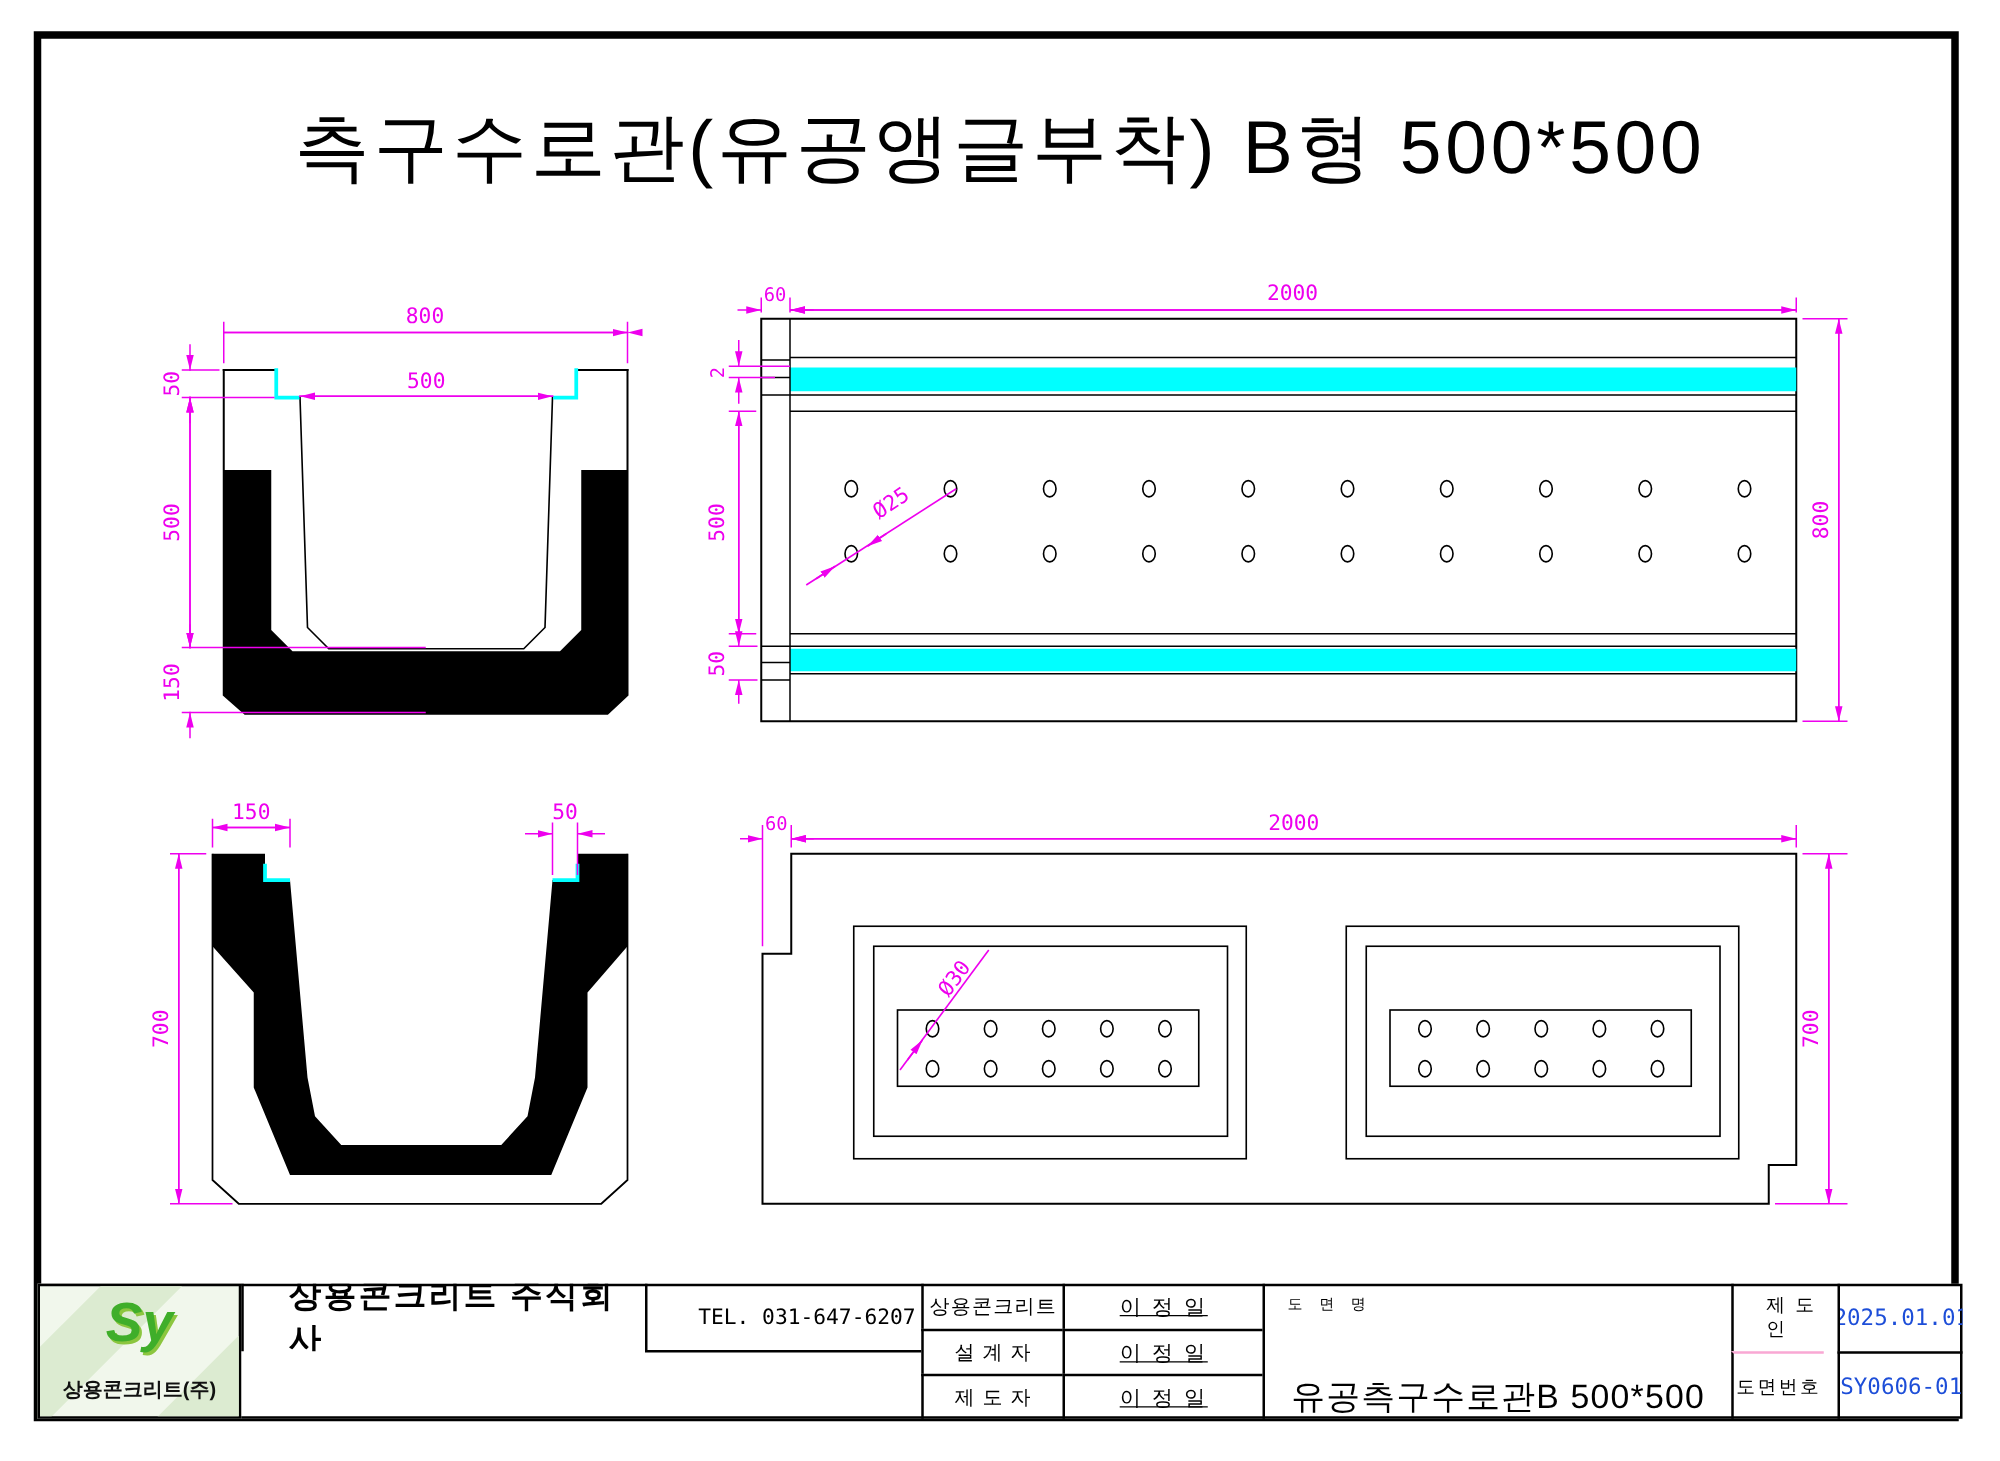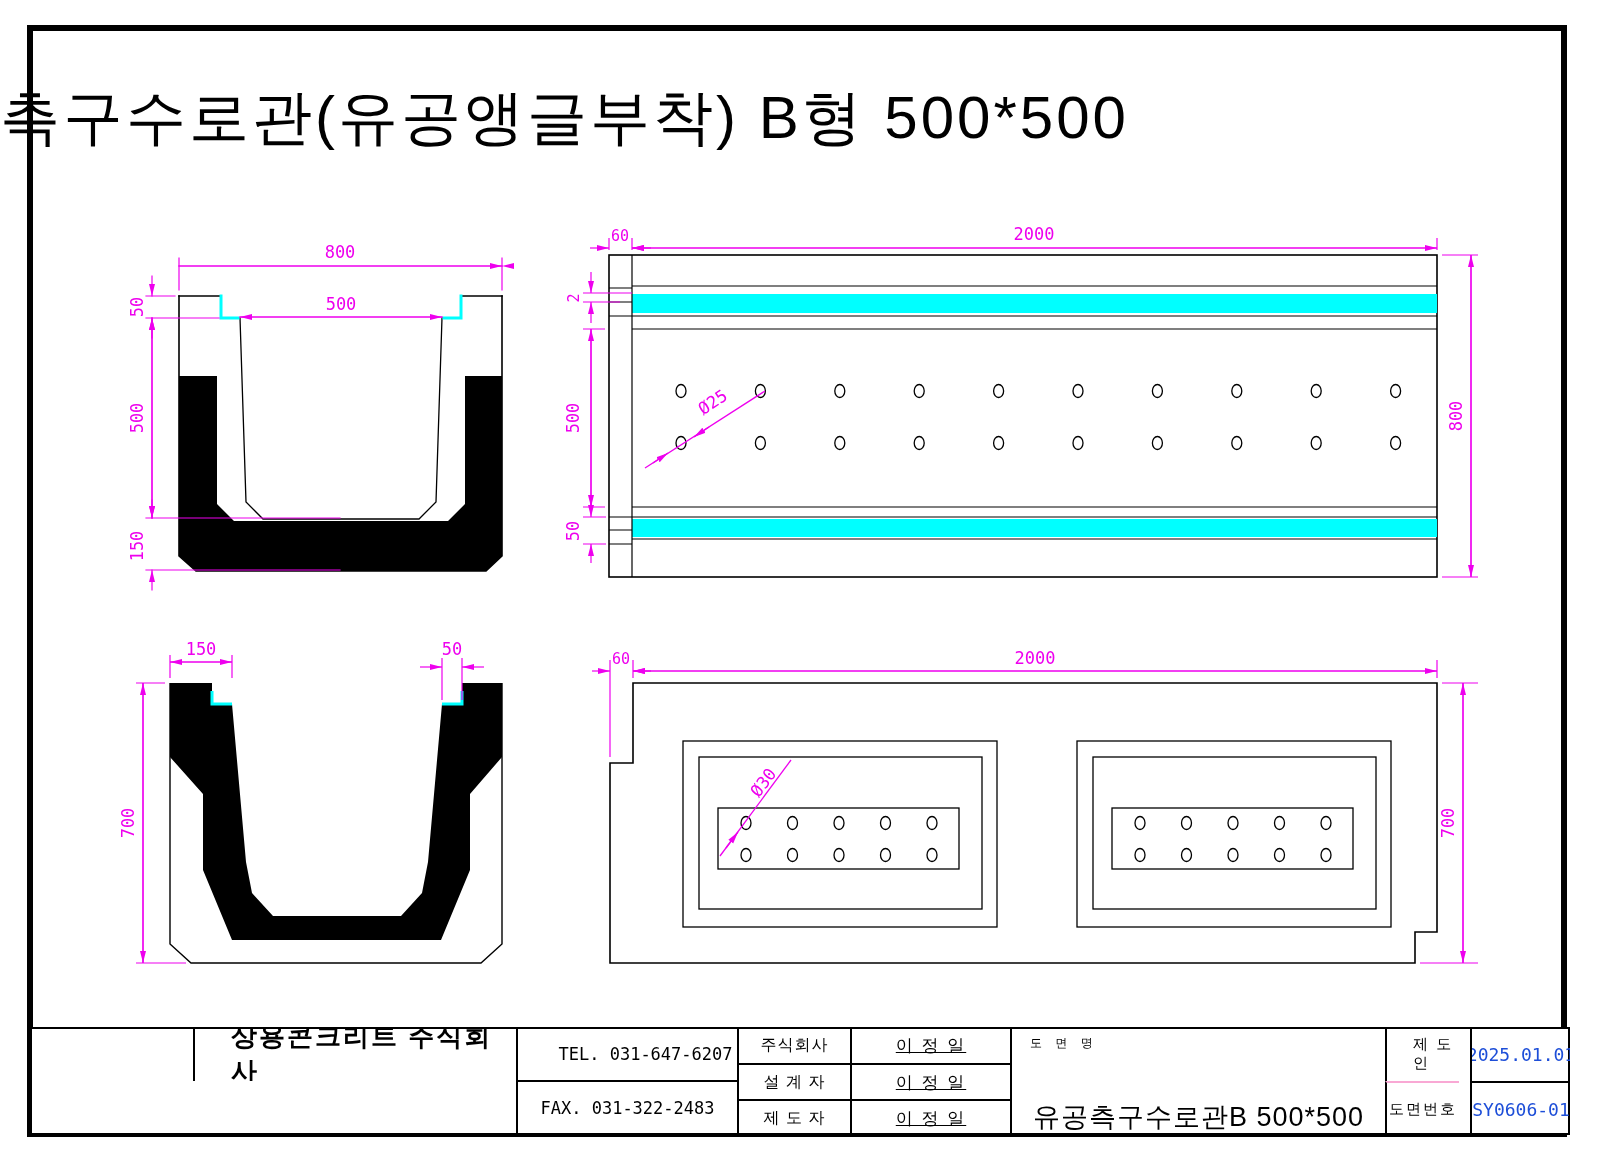--- a/index.html
+++ b/index.html
@@ -1,19 +1,19 @@
 <!DOCTYPE html>
 <html><head>
 <meta charset="utf-8">
 <style>
   html,body{margin:0;padding:0;background:#fff;}
   .page{position:relative;width:1600px;height:1169px;background:#ffffff;overflow:hidden;
         font-family:"Liberation Sans","DejaVu Sans",sans-serif;}
   .frame{position:absolute;left:27px;top:25px;width:1540px;height:1112px;border:6px solid #000;box-sizing:border-box;}
-  .main-title{position:absolute;left:0;top:78px;width:1600px;
+  .main-title{position:absolute;left:0;top:78px;width:1600px;text-align:center;
               font-size:60px;font-weight:500;letter-spacing:3px;color:#000;white-space:nowrap;}
   svg text.dim{font-family:"DejaVu Sans Mono","Liberation Mono",monospace;font-size:17px;fill:#EE00EE;}
   svg text.dim.small{font-size:15px;}
   
   .tb{position:absolute;box-sizing:border-box;border:2px solid #000;background:#fff;}
   .tb-cell{position:absolute;box-sizing:border-box;border-left:2px solid #000;display:flex;align-items:center;justify-content:center;overflow:hidden;}
   .tb-hline{position:absolute;background:#000;height:2px;}
   .logo-cell{position:absolute;left:30px;top:1027px;width:163px;height:108px;box-sizing:border-box;
              border:2px solid #000;background:#f1f7ec;overflow:hidden;}
   .wm{position:absolute;background:#dcebd1;transform:rotate(45deg);}
@@ -219,35 +219,38 @@
         <line x1="1463" y1="963" x2="1463" y2="683" marker-end="url(#ae)"></line>
       </g>
       <text class="dim small" x="621" y="664" text-anchor="middle">60</text>
       <text class="dim" x="1035" y="664" text-anchor="middle">2000</text>
       <text class="dim" x="1454" y="823" text-anchor="middle" transform="rotate(-90 1454 823)">700</text>
     </g>
   </svg>
 
   <div class="tb" style="left:30px;top:1027px;width:1540px;height:108px;"></div>
 
+  <div class="logo-cell">
+    <div class="wm wm1"></div>
+    <div class="wm wm2"></div>
+    <div class="logo-mark">Sy</div>
+    <div class="logo-co">상용콘크리트(주)</div>
+  </div>
 
   <div class="tb-cell" style="left:193px;top:1027px;width:323px;height:54px;">
     <span class="co-name">상용콘크리트 주식회사</span>
   </div>
 
   <div class="tb-cell" style="left:516px;top:1027px;width:221px;height:54px;padding-left:36px;">
     <span class="co-tel">TEL. 031-647-6207</span>
   </div>
-  <div class="tb-cell" style="left:516px;top:1081px;width:221px;height:54px;">
-    <span class="co-tel">FAX. 031-322-2483</span>
-  </div>
   <div class="tb-hline" style="left:516px;top:1080px;width:221px;"></div>
 
   <div class="tb-cell" style="left:737px;top:1027px;width:113px;height:36px;">
-    <span class="lbl">주식회사</span>
+    <span class="lbl">상용콘크리트</span>
   </div>
   <div class="tb-cell" style="left:850px;top:1027px;width:160px;height:36px;">
     <span class="nm">이 정 일</span>
   </div>
   <div class="tb-cell" style="left:737px;top:1063px;width:113px;height:36px;border-top:2px solid #000;">
     <span class="lbl">설 계 자</span>
   </div>
   <div class="tb-cell" style="left:850px;top:1063px;width:160px;height:36px;border-top:2px solid #000;">
     <span class="nm">이 정 일</span>
   </div>

